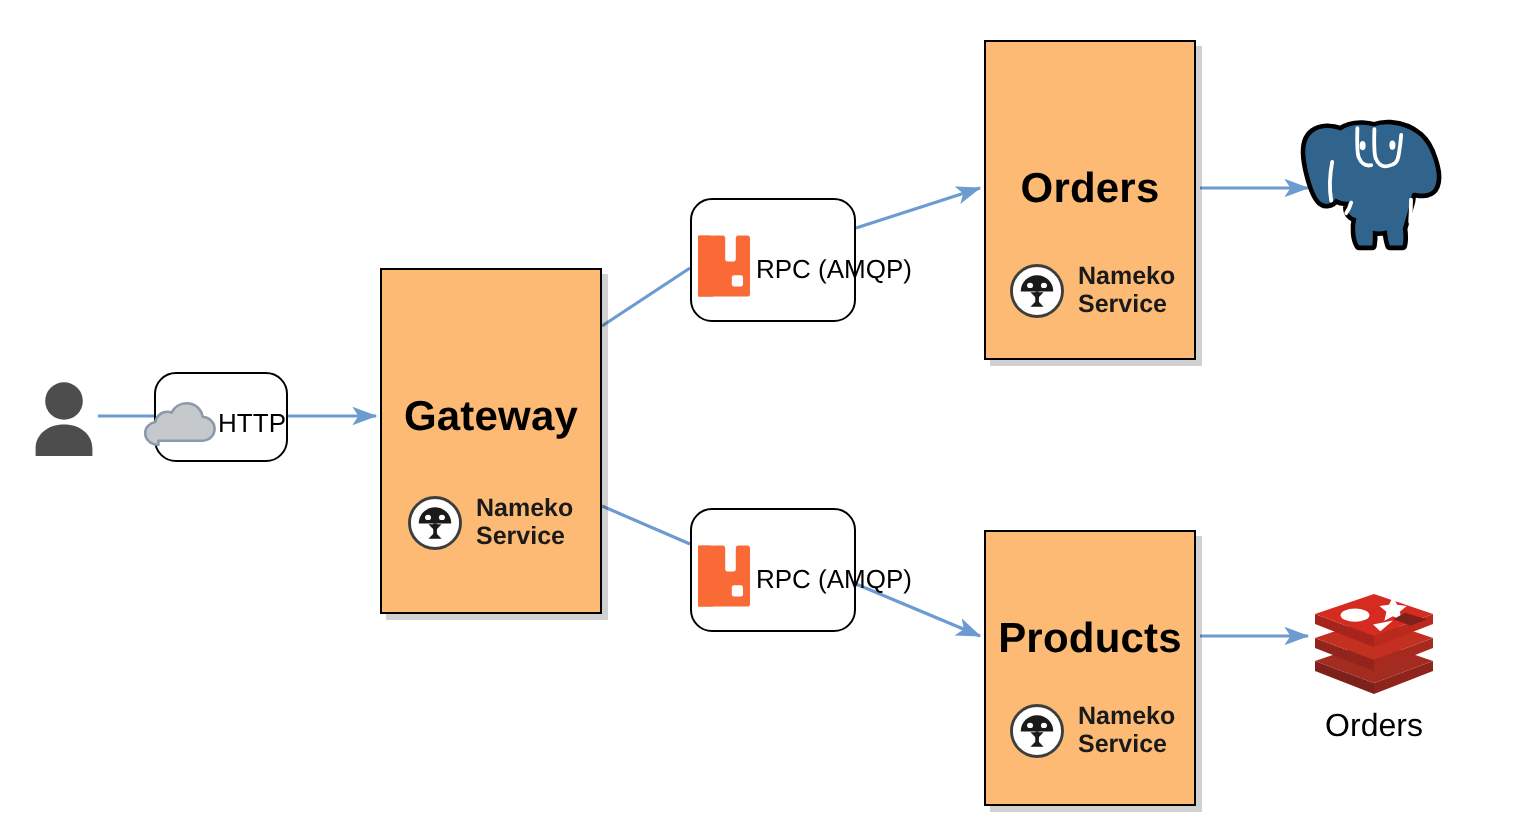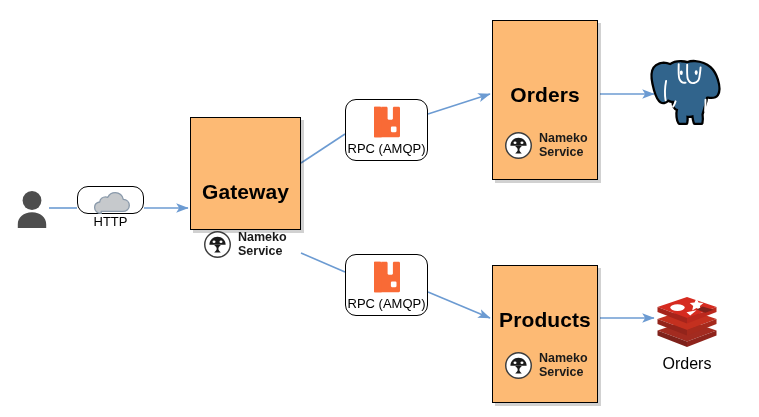--- a/index.html
+++ b/index.html
@@ -58,21 +58,21 @@
     white-space: nowrap;
   }
 
   
   .proto-box {
     background: #ffffff;
     border: 1.7px solid #000000;
     border-radius: 11px;
     box-sizing: border-box;
     display: flex;
-    flex-direction: column;
+    flex-direction: row;
     align-items: center;
     justify-content: flex-start;
   }
   .proto-label {
     font-size: 13px;
     color: #000000;
     white-space: nowrap;
     line-height: 15px;
   }
 
@@ -116,30 +116,30 @@
     <line x1="600" y1="318" x2="654" y2="318" stroke="#6c9bd2" stroke-width="1.6" marker-end="url(#ah)"></line>
   </svg>
 
   <div class="abs" style="left:14px; top:189px; width:36px; height:40px;">
     <svg width="36" height="40" viewBox="0 0 36 40">
       <circle cx="18" cy="11.5" r="9.4" fill="#4d4d4d"></circle>
       <path d="M18 23.2c-8.4 0-14.2 5.2-14.2 12.1V39h28.4v-3.7c0-6.9-5.8-12.1-14.2-12.1z" fill="#4d4d4d"></path>
     </svg>
   </div>
 
-  <div class="proto-box abs" style="left:77px; top:186px; width:67px; height:28px; padding-top:4px;">
+  <div class="proto-box abs" style="left:77px; top:186px; width:67px; height:45px; padding-top:4px;justify-content:flex-end;">
     <svg width="40" height="22" viewBox="0 0 40 22">
       <path d="M10.2 20.4h21.5c3.9 0 6.6-2.6 6.6-6 0-3.2-2.5-5.8-6-6-0.6-3.9-3.9-6.8-8-6.8
                -3.3 0-6.2 1.9-7.5 4.7-0.7-0.3-1.4-0.4-2.2-0.4-3 0-5.5 2.2-5.9 5.1
                -3 0.5-5.1 2.8-5.1 5.5 0 3.3 2.8 5.9 6.6 5.9z" fill="#c6c9cc" stroke="#8a9aab" stroke-width="1.3" stroke-linejoin="round"></path>
     </svg>
     <span class="proto-label" style="margin-top:1px;">HTTP</span>
   </div>
 
-  <div class="service-box abs" style="left:190px; top:117px; width:111px; height:113px;">
+  <div class="service-box abs" style="left:190px; top:134px; width:111px; height:173px;">
     <div class="service-title" style="top:62px;">Gateway</div>
     <div class="nameko-row" style="left:12px; top:112px;">
       <svg width="29" height="29" viewBox="0 0 30 30">
         <circle cx="15" cy="15" r="13.2" fill="#ffffff" stroke="#3d3d3d" stroke-width="1.5"></circle>
         <path d="M6.6 15.2c0-4.8 3.8-8.3 8.4-8.3s8.4 3.5 8.4 8.3z" fill="#1a1a1a"></path>
         <ellipse cx="11.4" cy="12.1" rx="1.55" ry="1.35" fill="#ffffff"></ellipse>
         <ellipse cx="18.6" cy="12.1" rx="1.55" ry="1.35" fill="#ffffff"></ellipse>
         <rect x="14.1" y="15.2" width="1.9" height="7.6" fill="#1a1a1a"></rect>
         <path d="M11.6 15.6 L18.4 15.6 L15.05 19.1 Z" fill="#1a1a1a"></path>
         <path d="M11.6 23.2 L18.4 23.2 L15.05 19.6 Z" fill="#1a1a1a"></path>

